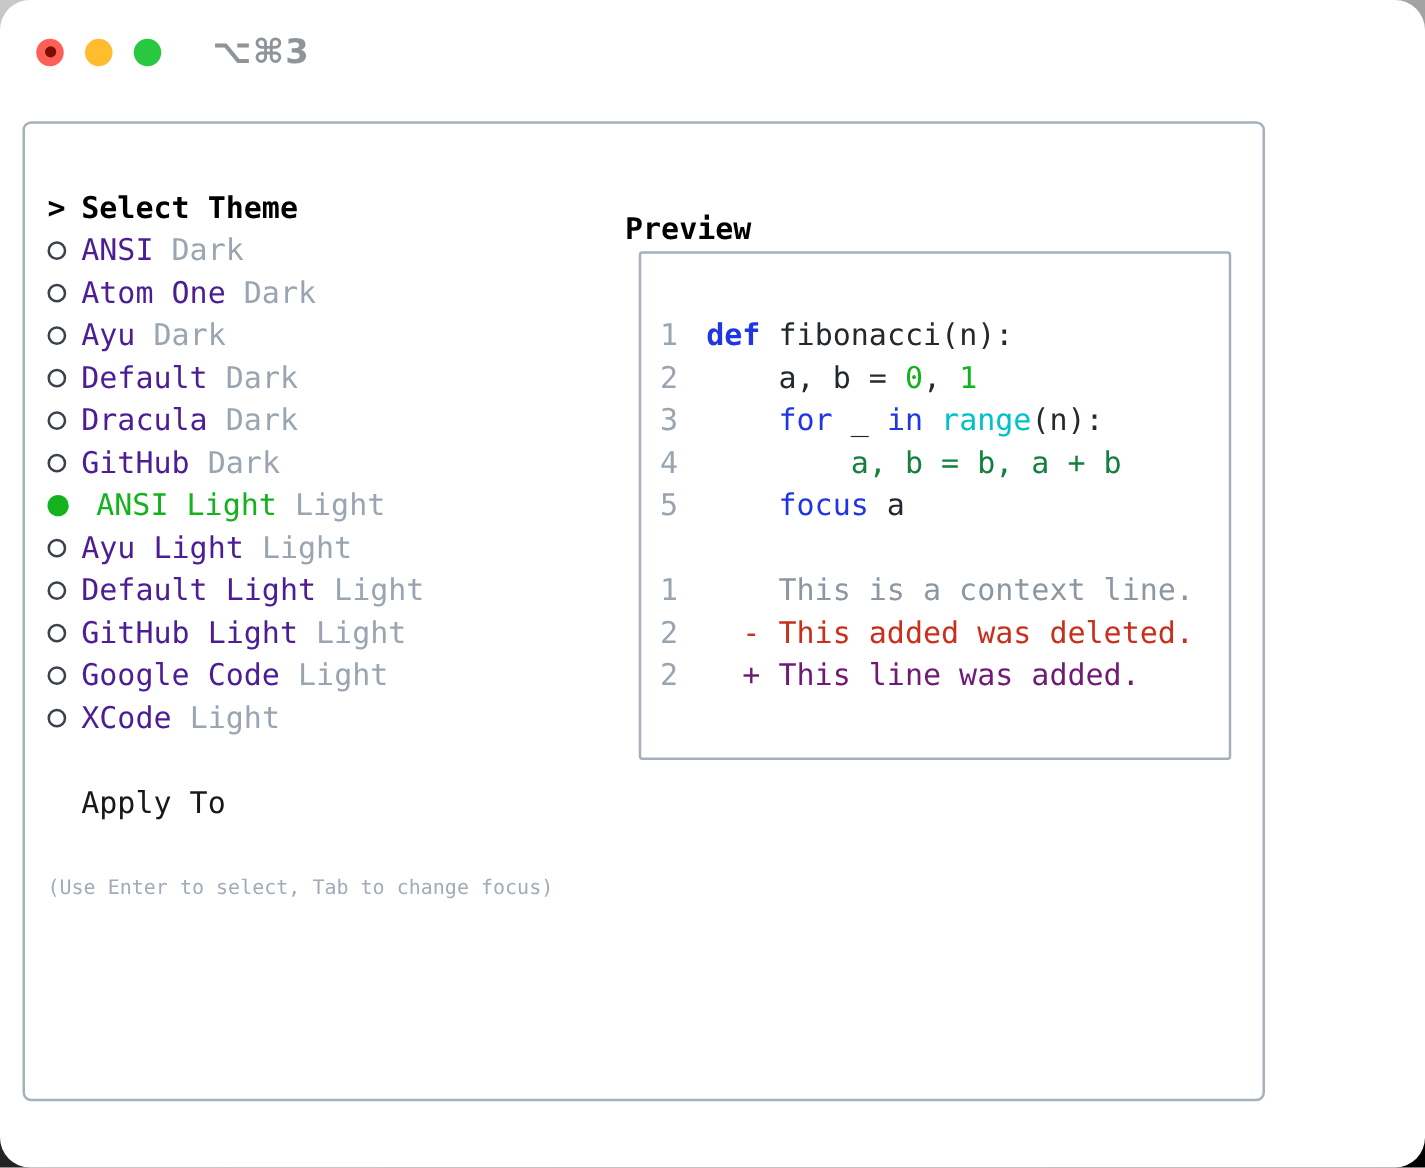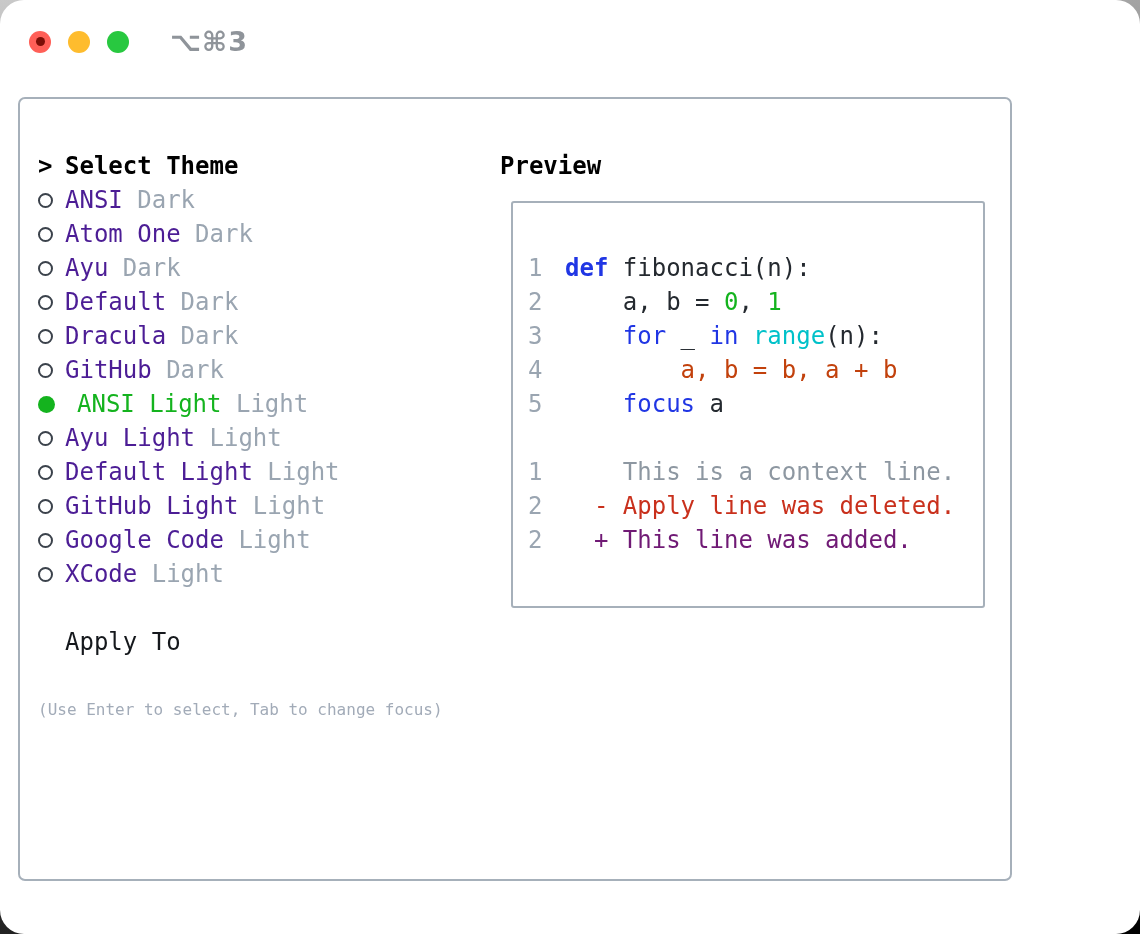--- a/index.html
+++ b/index.html
@@ -38,21 +38,21 @@
   .circle { width:15px; height:15px; border:2px solid #3b424b; border-radius:50%; }
   .circle.sel { width:17px; height:17px; border:none; }
   .theme-name { color:#4c1d95; }
   .variant { color:#9aa5b1; }
   .spacer { height:34px; }
   .hint {
     width:440px; font-size:16px; line-height:34px; color:#a2abb8; white-space:normal;
   }
   
   .preview-title {
-    position:absolute; left:480px; top:50px; height:34px; display:flex; align-items:center;
+    position:absolute; left:480px; top:67px; height:34px; display:flex; align-items:center;
     font-size:24px; font-weight:bold; color:#000;
   }
   .preview-box {
     position:absolute; left:491px; top:102px; width:474px; height:407px;
     border:2px solid #a6b0ba; border-radius:3px; background:#fff;
     padding:48px 0 0 15px; overflow:hidden;
   }
   .code-line { height:34px; display:flex; align-items:center; font-size:24px; white-space:pre; }
   .gutter { width:37px; flex:0 0 37px; }
 </style>
@@ -108,23 +108,23 @@
       <div class="hint">(Use Enter to select, Tab to change focus)</div>
     </div>
 
     <div class="preview-title">Preview</div>
 
     <div class="preview-box">
       <div id="code-area">
           <div class="code-line"><span class="gutter" style="color: rgb(154, 165, 177);">1</span><span style="color: rgb(32, 54, 228); font-weight: bold;">def</span><span style="color: rgb(36, 41, 47);"> fibonacci(n):</span></div>
           <div class="code-line"><span class="gutter" style="color: rgb(154, 165, 177);">2</span><span style="color: rgb(36, 41, 47);">    a, b = </span><span style="color: rgb(20, 179, 30);">0</span><span style="color: rgb(36, 41, 47);">, </span><span style="color: rgb(20, 179, 30);">1</span></div>
           <div class="code-line"><span class="gutter" style="color: rgb(154, 165, 177);">3</span><span style="color: rgb(36, 41, 47);">    </span><span style="color: rgb(32, 54, 228);">for</span><span style="color: rgb(36, 41, 47);"> _ </span><span style="color: rgb(32, 54, 228);">in</span><span style="color: rgb(36, 41, 47);"> </span><span style="color: rgb(0, 193, 201);">range</span><span style="color: rgb(36, 41, 47);">(n):</span></div>
-          <div class="code-line"><span class="gutter" style="color: rgb(154, 165, 177);">4</span><span style="color: #c2410c;">        a, b = b, a + b</span></div>
+          <div class="code-line"><span class="gutter" style="color: rgb(154, 165, 177);">4</span><span style="color: #15803d;">        a, b = b, a + b</span></div>
           <div class="code-line"><span class="gutter" style="color: rgb(154, 165, 177);">5</span><span style="color: rgb(36, 41, 47);">    </span><span style="color: rgb(32, 54, 228);">focus</span><span style="color: rgb(36, 41, 47);"> a</span></div>
           <div class="code-line"></div>
           <div class="code-line"><span class="gutter" style="color: rgb(154, 165, 177);">1</span><span style="color: rgb(141, 151, 161);">    This is a context line.</span></div>
-          <div class="code-line"><span class="gutter" style="color: rgb(154, 165, 177);">2</span><span style="color: rgb(201, 48, 28);">  - Apply line was deleted.</span></div>
+          <div class="code-line"><span class="gutter" style="color: rgb(154, 165, 177);">2</span><span style="color: rgb(201, 48, 28);">  - This added was deleted.</span></div>
           <div class="code-line"><span class="gutter" style="color: rgb(154, 165, 177);">2</span><span style="color: #701a75; text-align: center;">  + This line was added.</span></div>
         </div>
     </div>
 
   </div>
 </div>
 
 </body></html>

